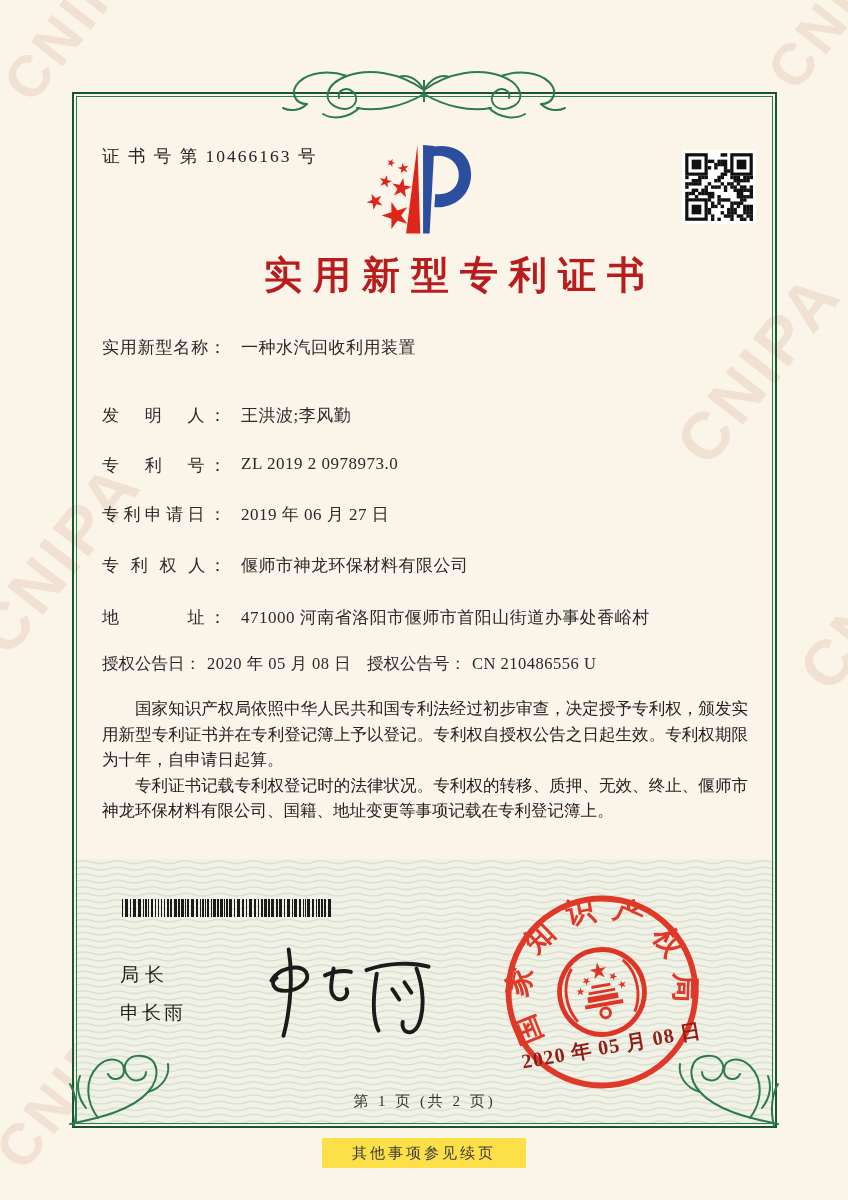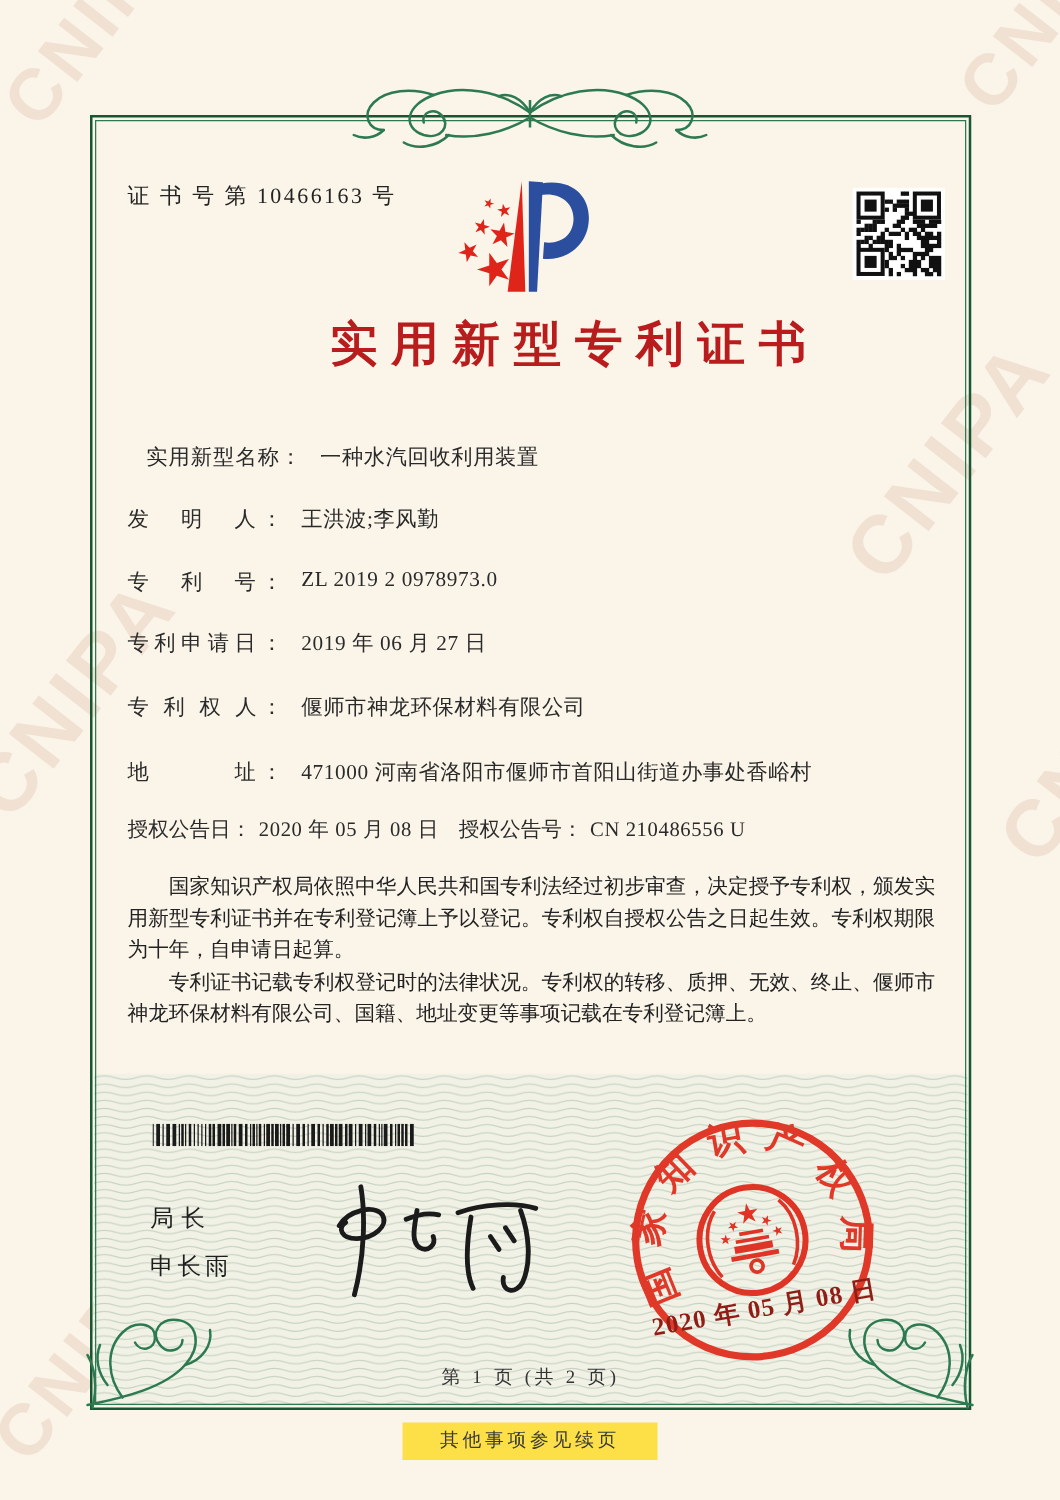--- a/index.html
+++ b/index.html
@@ -291,21 +291,21 @@
       <rect x="51.47826086956522" y="6.434782608695652" width="16.086956521739133" height="16.086956521739133" fill="#fff"></rect>
       <rect x="54.69565217391305" y="9.652173913043478" width="9.652173913043478" height="9.652173913043478" fill="#111"></rect>
       <rect x="3.217391304347826" y="48.26086956521739" width="22.52173913043478" height="22.52173913043478" fill="#111"></rect>
       <rect x="6.434782608695652" y="51.47826086956522" width="16.086956521739133" height="16.086956521739133" fill="#fff"></rect>
       <rect x="9.652173913043478" y="54.69565217391305" width="9.652173913043478" height="9.652173913043478" fill="#111"></rect>
     </g>
 </svg>
 
 <div class="title">实用新型专利证书</div>
 
-<div class="frow" style="top:354px;margin-left:15px;">
+<div class="frow" style="top:336px;">
   <span class="flabel">实用新型名称：</span><span class="fvalue">一种水汽回收利用装置</span>
 </div>
 <div class="frow" style="top:404px;font-family:Liberation Serif, serif;">
   <span class="flabel">发　明　人：</span><span class="fvalue">王洪波;李风勤</span>
 </div>
 <div class="frow" style="top:454px;">
   <span class="flabel">专　利　号：</span><span class="fvalue">ZL 2019 2 0978973.0</span>
 </div>
 <div class="frow" style="top:503px;">
   <span class="flabel">专利申请日：</span><span class="fvalue">2019 年 06 月 27 日</span>

